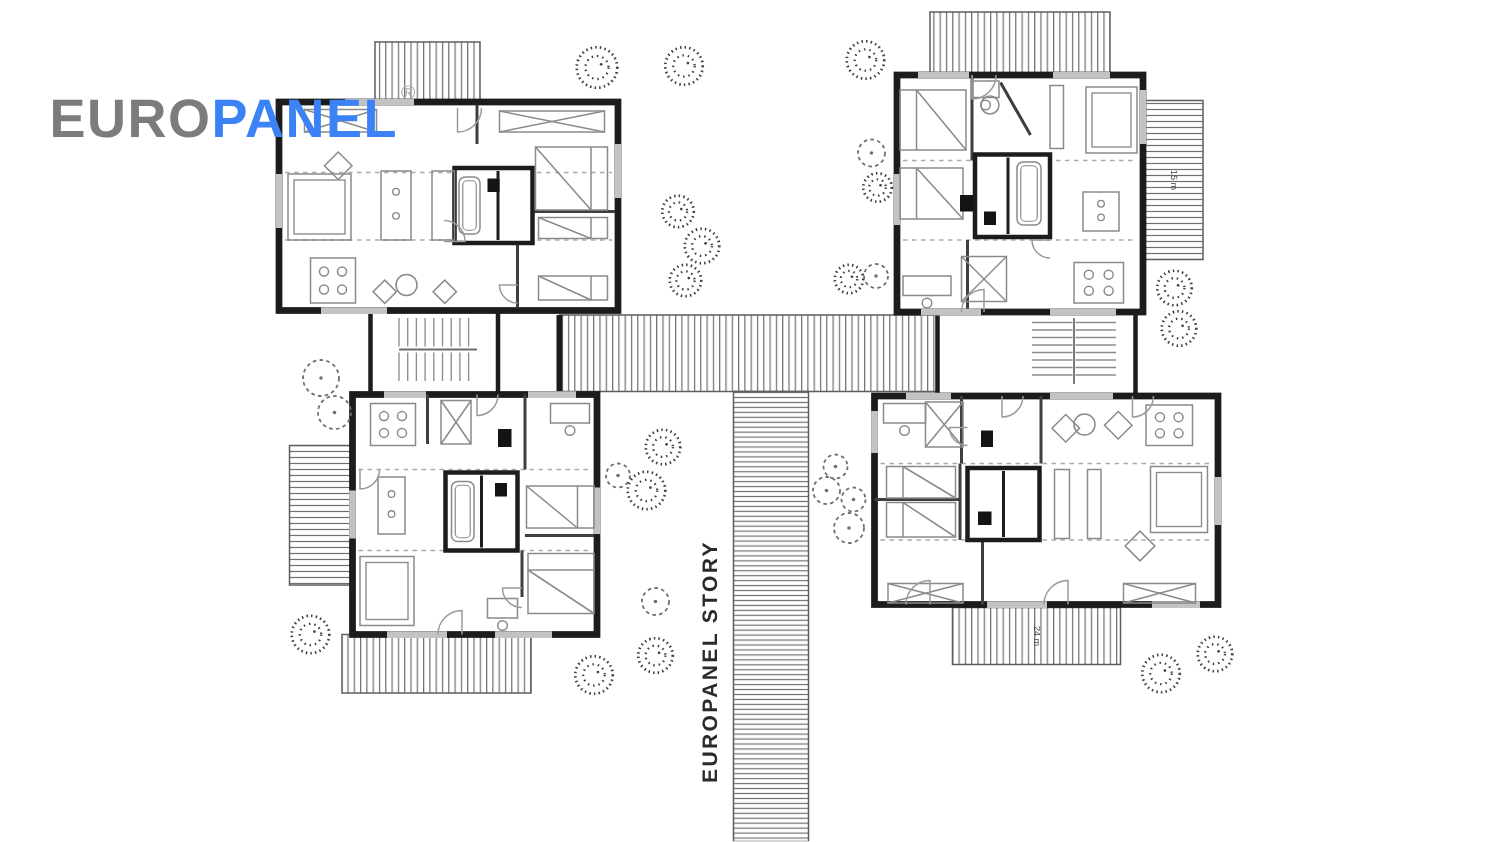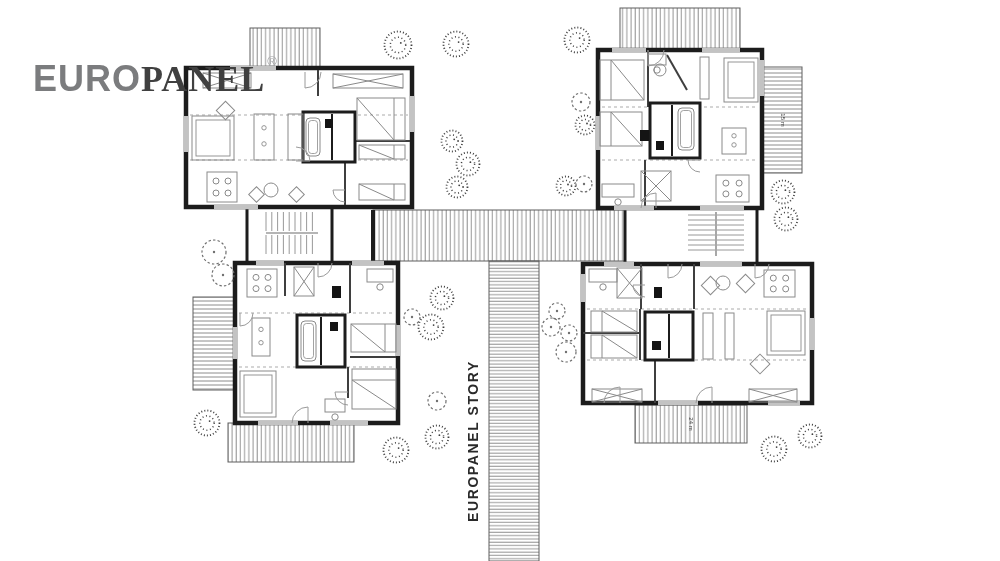--- a/index.html
+++ b/index.html
@@ -2,21 +2,21 @@
 <html><head>
 <meta charset="utf-8">
 <style>
   html,body{margin:0;padding:0;background:#fff;}
   .stage{position:relative;width:1000px;height:561px;background:#ffffff;overflow:hidden;
          font-family:"Liberation Sans",sans-serif;}
   svg{position:absolute;left:0;top:0;}
   .logo{position:absolute;left:33px;top:34px;display:flex;align-items:flex-start;
         font-weight:700;font-size:36px;letter-spacing:1px;line-height:1;user-select:none;margin-top:27px;}
   .logo .euro{color:#7b7c7e;}
-  .logo .panel{color:#404040;font-family:Liberation Serif, serif;}
+  .logo .panel{color:#3b82f6;}
   .logo .tm{font-size:13px;font-weight:400;color:#a6a7a9;margin-left:2px;margin-top:-6px;
             border:0;}
   .story-label{position:absolute;left:473px;top:441px;transform:translate(-50%,-50%) rotate(-90deg);
         white-space:nowrap;font-weight:700;font-size:14px;letter-spacing:1.6px;color:#2a2a2a;}
 </style>
 </head>
 <body>
 
 <div class="stage">
   <svg id="plan" width="1000" height="561" viewBox="0 0 1000 561">

